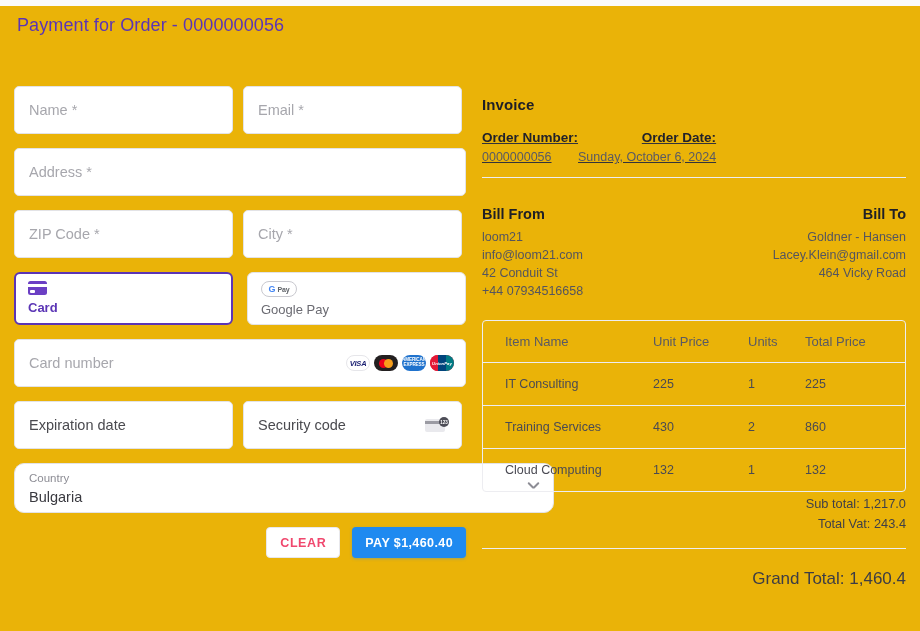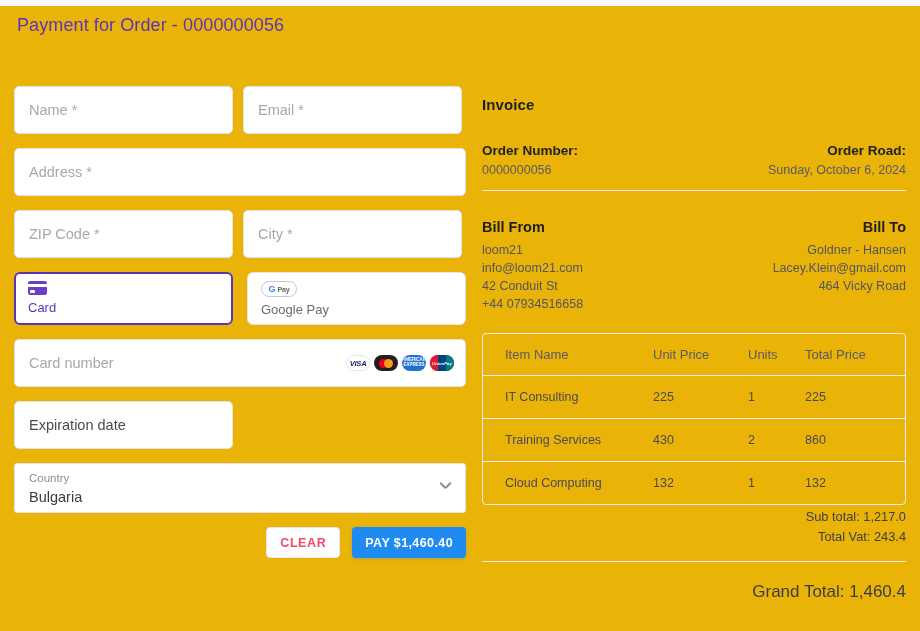--- a/index.html
+++ b/index.html
@@ -38,21 +38,21 @@
 
   
   .tabs { display: flex; gap: 14px; margin-bottom: 14px; }
   .tab {
     width: 223px; height: 53px; border-radius: 6px;
     border: 1px solid #e3e3e6; background: #fff;
     padding: 8px 13px 0 13px;
     display: flex; flex-direction: column; justify-content: flex-start;
     cursor: pointer;
   }
-  .tab.active { border: 2px solid #5b35b5; padding: 7px 12px 0 12px; }
+  .tab.active { border: 2px solid #5b35b5; padding: 7px 12px 0 12px; font-weight: bold; }
   .tab .tab-label { font-size: 13px; margin-top: 5px; color: #6b6b72; }
   .tab.active .tab-label { color: #5b35b5; }
 
   .card-glyph { width: 19px; height: 14px; border-radius: 2.5px; background: #6b3fc4; position: relative; }
   .card-glyph::before { content:""; position:absolute; left:0; right:0; top:2.5px; height:3px; background:#fff; }
   .card-glyph::after { content:""; position:absolute; left:2px; top:8.5px; width:5px; height:3px; background:#fff; border-radius:1px; }
 
   .gpay-pill {
     width: 36px; height: 16px; border:1px solid #c9c9cf; border-radius: 9px;
     display:flex; align-items:center; justify-content:center; gap:2px; background:#fff;
@@ -79,21 +79,21 @@
 
   
   .cvc-icon { position:absolute; right:12px; top:50%; transform: translateY(-50%); width:24px; height:16px; }
   .cvc-icon .body { position:absolute; left:0; top:2px; width:20px; height:13px; background:#e9e9ed; border-radius:2px; }
   .cvc-icon .stripe { position:absolute; left:0; top:3.5px; width:20px; height:3px; background:#9b9ba3; }
   .cvc-icon .dot { position:absolute; right:0; top:0; width:10px; height:10px; border-radius:50%; background:#4d4d57;
                    color:#fff; font-size:4.5px; display:flex; align-items:center; justify-content:center; font-weight:bold; }
 
   
   .select-field {
-    width: 452px; height: 50px; border:1px solid #e3e3e6; border-radius:3px;
+    width: 540px; height: 50px; border:1px solid #e3e3e6; border-radius:10px;
     position: relative; padding: 7px 14px 0 14px; background:#fff; cursor:pointer;
   }
   .select-field .lbl { font-size: 11.5px; color:#8d8d95; line-height: 1.35; }
   .select-field .val { font-size: 14.5px; color:#3a3a40; line-height: 1.4; }
   .chev { position:absolute; right:14px; top:50%; transform:translateY(-50%); width:11px; height:11px; }
   .chev::before, .chev::after {
     content:""; position:absolute; top:2px; width:8px; height:1.6px; background:#8d8d95; border-radius:1px;
   }
   .chev::before { left:-1px; transform: rotate(45deg); }
   .chev::after  { left:4px;  transform: rotate(-45deg); }
@@ -109,21 +109,21 @@
     min-width: 113px; height: 31px; border:none; border-radius:4px; background:#1f8af0;
     color:#fff; font-size:12.5px; font-weight:bold; letter-spacing:.4px;
     display:flex; align-items:center; justify-content:center; cursor:pointer; padding:0 13px;
     box-shadow: 0 1px 3px rgba(31,138,240,.35);
   }
 
   
   .inv-col { position: absolute; left: 482px; top: 96px; width: 424px; color: #33333a; }
   .inv-title { font-size: 15px; font-weight: bold; color:#1f1f26; letter-spacing:.1px; }
 
-  .meta { display:flex; justify-content:space-between; margin-top: 30px; }
+  .meta { display:flex; justify-content:flex-start; margin-top: 17px; text-decoration: underline; }
   .meta .k { font-size: 13.5px; font-weight:bold; color:#22222a; }
   .meta .v { font-size: 12.5px; color:#5a5a63; margin-top: 5px; }
   .meta .right { text-align: right; }
 
   .hr { height:1px; background:#ededf1; margin-top: 13px; }
 
   .bill { display:flex; justify-content:space-between; margin-top: 28px; }
   .bill h4 { font-size: 14.5px; font-weight:bold; color:#1f1f26; margin-bottom: 6px; }
   .bill .line { font-size: 12.5px; color:#55555e; line-height: 1.45; }
   .bill .to { text-align: right; }
@@ -219,20 +219,28 @@
             <span class="txt">UnionPay</span>
           </span>
         </span>
       </div>
     </div>
 
     <div class="row">
       <div class="field half">
         <span class="ph dark">Expiration date</span>
       </div>
+      <div class="field half">
+        <span class="ph dark">Security code</span>
+        <span class="cvc-icon">
+          <span class="body"></span>
+            <span class="stripe"></span>
+            <span class="dot">123</span>
+        </span>
+      </div>
     </div>
 
     <div class="select-field">
       <div class="lbl">Country</div>
       <div class="val">Bulgaria</div>
       <span class="chev"></span>
     </div>
 
     <div class="btn-row">
       <div class="btn-clear">CLEAR</div>
@@ -243,21 +251,21 @@
   <div class="inv-col">
 
     <div class="inv-title">Invoice</div>
 
     <div class="meta">
       <div>
         <div class="k">Order Number:</div>
         <div class="v">0000000056</div>
       </div>
       <div class="right">
-        <div class="k">Order Road:</div>
+        <div class="k">Order Date:</div>
         <div class="v">Sunday, October 6, 2024</div>
       </div>
     </div>
 
     <div class="hr"></div>
 
     <div class="bill">
       <div class="from">
         <h4>Bill From</h4>
         <div class="line">loom21</div>

